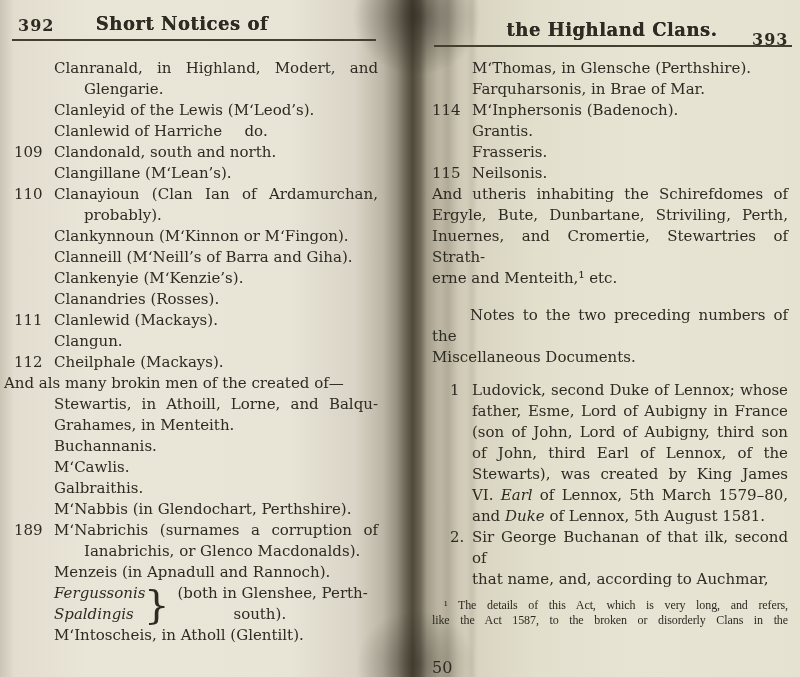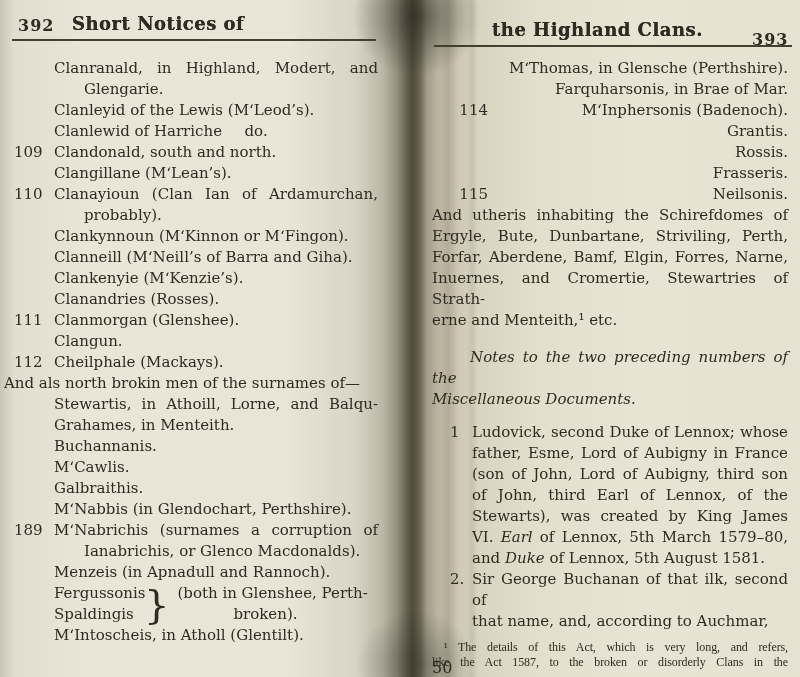--- a/index.html
+++ b/index.html
@@ -11,21 +11,21 @@
   #right-page{left:427px;width:373px;background:linear-gradient(90deg,#a29c8a 0,#c2bca9 14px,#d9d4c2 48px,#e3dfcd 110px,#e8e4d4 210px,#e6e2d2 100%);}
   .wrinkle{position:absolute;top:0;height:100%;pointer-events:none;}
   #wrinkle-1{left:438px;width:20px;background:linear-gradient(90deg,rgba(90,84,66,0),rgba(90,84,66,.20) 50%,rgba(90,84,66,0));}
   #wrinkle-2{left:466px;width:12px;background:linear-gradient(90deg,rgba(90,84,66,0),rgba(90,84,66,.12) 50%,rgba(90,84,66,0));}
   #fold-shadow-top{position:absolute;left:352px;top:-24px;width:130px;height:100px;pointer-events:none;
         background:radial-gradient(ellipse at 50% 40%,rgba(35,31,22,.55),rgba(35,31,22,0) 70%);}
   #fold-shadow-bottom{position:absolute;left:356px;top:610px;width:120px;height:90px;pointer-events:none;
         background:radial-gradient(ellipse at 50% 60%,rgba(35,31,22,.35),rgba(35,31,22,0) 70%);}
 
   .folio{position:absolute;font-size:16px;font-weight:bold;letter-spacing:1px;}
-  .running-title{position:absolute;font-weight:bold;font-size:18px;letter-spacing:.5px;
+  .running-title{position:absolute;font-weight:bold;font-size:18px;text-align:center;letter-spacing:.5px;
         text-shadow:0 0 .5px currentColor;}
   #left-folio{left:18px;top:16px;}
   #left-title{left:72px;top:13px;width:220px;}
   #left-rule{position:absolute;left:12px;top:39px;width:364px;height:2px;background:#43402f;}
   #right-title{left:492px;top:19px;width:240px;}
   #right-folio{left:752px;top:30px;}
   #right-rule{position:absolute;left:434px;top:45px;width:358px;height:2px;background:#43402f;}
 
   .body-text{position:absolute;font-size:15px;line-height:21px;}
   #left-body{left:14px;top:58px;width:364px;}
@@ -35,26 +35,26 @@
   .entry .num{flex:none;width:40px;}
   .entry .txt{flex:1;min-width:0;}
   .ln.wrap{padding-left:30px;}
   .ln.j{text-align:justify;text-align-last:justify;}
   .ln.flush{margin-left:-10px;}
   .ln.first-indent{text-indent:38px;}
   .ln.fn-indent{text-indent:12px;font-family:Liberation Serif, serif;}
   .ln.indent2{padding-left:56px;}
 
   .brace-row{display:flex;align-items:center;margin-left:40px;}
-  .brace-names{flex:none;width:90px;}
+  .brace-names{flex:none;width:90px;font-style:italic;}
   .brace-glyph{flex:none;font-size:40px;line-height:42px;}
   .brace-text{flex:1;padding-left:8px;}
 
-  #right-entries{margin-left:16px;text-align:right;}
-  .notes-block{margin-top:16px;font-style:italic;}
+  #right-entries{margin-left:0;}
+  .notes-block{margin-top:16px;}
   #notes-list{margin-top:12px;}
   .note{display:flex;margin-left:18px;}
   .note .num{flex:none;width:22px;}
   .note .txt{flex:1;min-width:0;}
   #footnote{margin-top:8px;font-size:12px;line-height:15px;font-family:"Liberation Serif",serif;letter-spacing:-0.1px;}
   #signature-mark{position:absolute;left:432px;top:658px;width:356px;text-align:left;font-size:16px;}
   i{font-style:italic;}
 </style>
 </head>
 <body>
@@ -136,36 +136,36 @@
         </div>
         <div class="entry">
           <div class="num"></div>
           <div class="txt">
             <div class="ln">Clanandries (Rosses).</div>
           </div>
         </div>
         <div class="entry">
           <div class="num">111</div>
           <div class="txt">
-            <div class="ln">Clanmorgan (Glenshee).</div>
+            <div class="ln">Clanlewid (Mackays).</div>
           </div>
         </div>
         <div class="entry">
           <div class="num"></div>
           <div class="txt">
             <div class="ln">Clangun.</div>
           </div>
         </div>
         <div class="entry">
           <div class="num">112</div>
           <div class="txt">
             <div class="ln">Cheilphale (Mackays).</div>
           </div>
         </div>
-        <div class="ln flush">And als north brokin men of the surnames of—</div>
+        <div class="ln flush">And als many brokin men of the created of—</div>
         <div class="entry">
           <div class="num"></div>
           <div class="txt">
             <div class="ln j">Stewartis, in Athoill, Lorne, and Balqu-</div>
           </div>
         </div>
         <div class="entry">
           <div class="num"></div>
           <div class="txt">
             <div class="ln">Grahames, in Menteith.</div>
@@ -209,21 +209,21 @@
           </div>
         </div>
         <div class="brace-row">
           <div class="brace-names">
             <div class="ln">Fergussonis</div>
             <div class="ln">Spaldingis</div>
           </div>
           <div class="brace-glyph">}</div>
           <div class="brace-text">
             <div class="ln">(both in Glenshee, Perth-</div>
-            <div class="ln indent2">broken).</div>
+            <div class="ln indent2">south).</div>
           </div>
         </div>
         <div class="entry">
           <div class="num"></div>
           <div class="txt">
             <div class="ln">M‘Intoscheis, in Atholl (Glentilt).</div>
           </div>
         </div>
       </div>
   </div>
@@ -249,44 +249,40 @@
           </div>
         </div>
         <div class="entry">
           <div class="num"></div>
           <div class="txt">
             <div class="ln">Grantis.</div>
           </div>
         </div>
         <div class="entry">
           <div class="num"></div>
-          <div class="txt">
-            <div class="ln">Rossis.</div>
-          </div>
         </div>
         <div class="entry">
           <div class="num"></div>
           <div class="txt">
             <div class="ln">Frasseris.</div>
           </div>
         </div>
         <div class="entry">
           <div class="num"></div>
         </div>
         <div class="entry">
           <div class="num">115</div>
           <div class="txt">
             <div class="ln">Neilsonis.</div>
           </div>
         </div>
       </div>
     <div id="closing-paragraph">
         <div class="ln j">And utheris inhabiting the Schirefdomes of</div>
         <div class="ln j">Ergyle, Bute, Dunbartane, Striviling, Perth,</div>
-        <div class="ln j">Forfar, Aberdene, Bamf, Elgin, Forres, Narne,</div>
         <div class="ln j">Inuernes, and Cromertie, Stewartries of Strath-</div>
         <div class="ln">erne and Menteith,¹ etc.</div>
       </div>
     <div id="notes-heading" class="notes-block">
         <div class="ln j first-indent">Notes to the two preceding numbers of the</div>
         <div class="ln">Miscellaneous Documents.</div>
       </div>
     <div id="notes-list">
         <div class="note">
           <div class="num">1</div>

